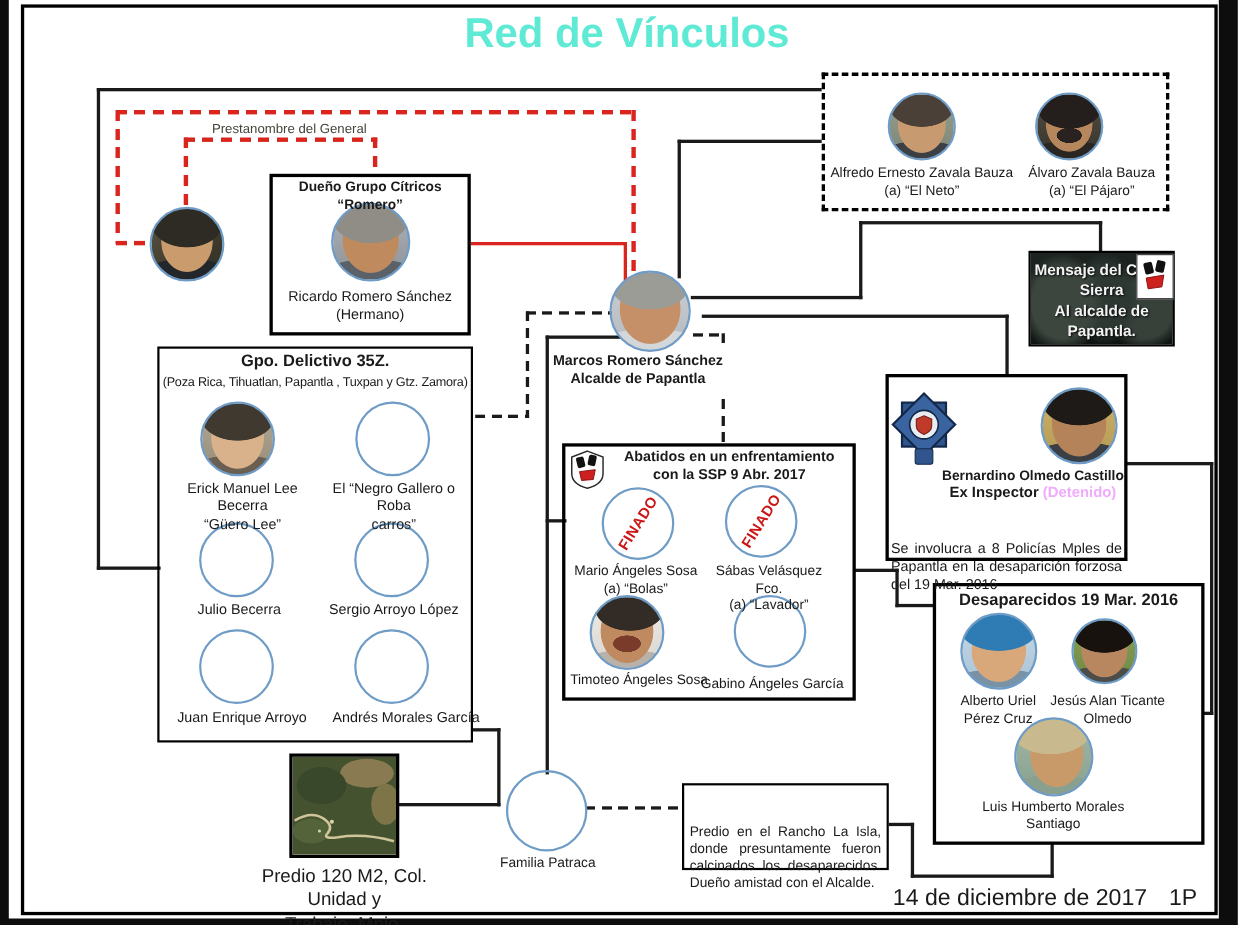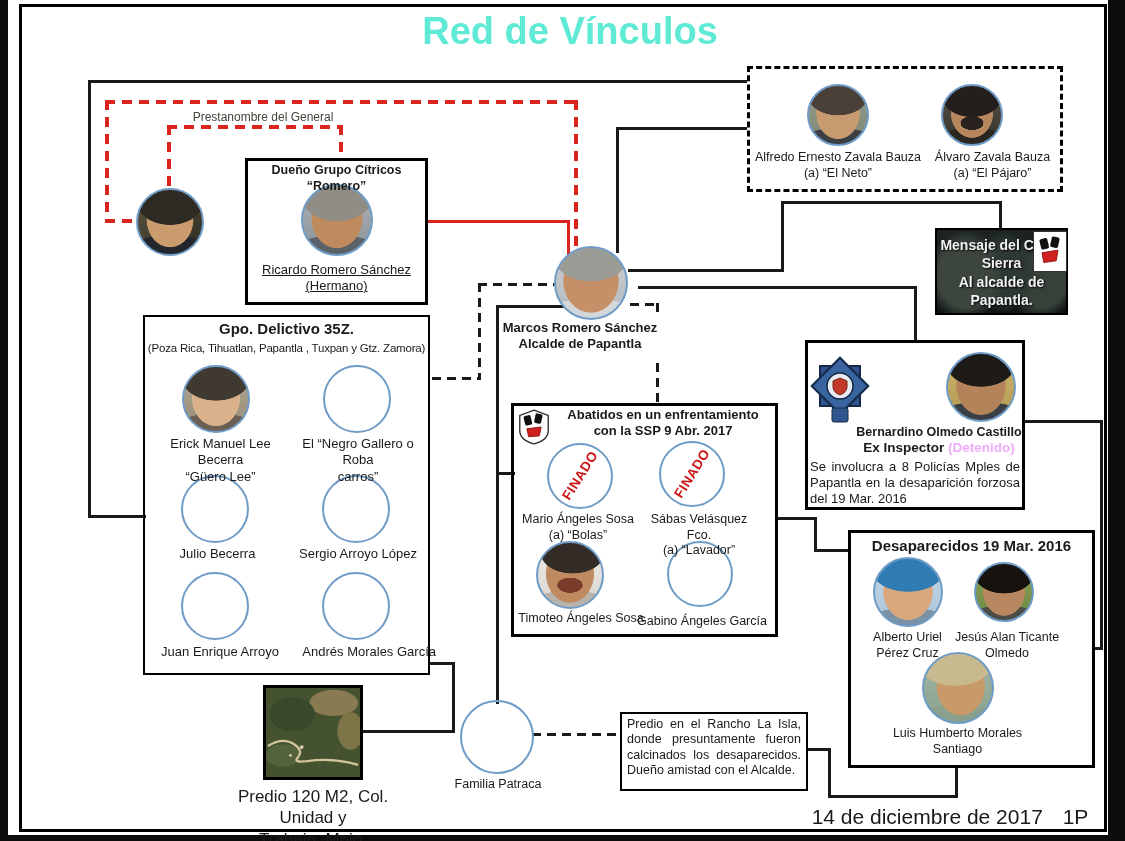--- a/index.html
+++ b/index.html
@@ -31,21 +31,21 @@
   .av-alvaro{background:radial-gradient(ellipse 52% 36% at 50% 18%,#241f1c 97%,transparent),radial-gradient(ellipse 20% 12% at 50% 64%,#2a2220 97%,transparent),radial-gradient(ellipse 37% 44% at 50% 46%,#b6875c 97%,transparent),radial-gradient(ellipse 75% 32% at 50% 104%,#2a2622 97%,transparent),linear-gradient(#534e42,#38342b);}
   .av-erick{background:radial-gradient(ellipse 54% 36% at 50% 17%,#3f3930 97%,transparent),radial-gradient(ellipse 38% 45% at 50% 48%,#d9b28c 97%,transparent),radial-gradient(ellipse 75% 32% at 50% 104%,#6a5f50 97%,transparent),linear-gradient(#b3aa97,#968c78);}
   .av-timoteo{background:radial-gradient(ellipse 50% 32% at 54% 16%,#332c26 97%,transparent),radial-gradient(ellipse 20% 12% at 50% 66%,#7a3b2a 97%,transparent),radial-gradient(ellipse 38% 46% at 50% 48%,#c08a60 97%,transparent),radial-gradient(ellipse 75% 30% at 50% 104%,#b8b2aa 97%,transparent),linear-gradient(#efece7,#d9d5cf);}
   .av-bernardino{background:radial-gradient(ellipse 52% 34% at 50% 16%,#1e1a17 97%,transparent),radial-gradient(ellipse 38% 46% at 50% 47%,#b5835a 97%,transparent),radial-gradient(ellipse 78% 32% at 50% 104%,#3a3f45 97%,transparent),linear-gradient(#cdb26a,#b39a54);}
   .av-alberto{background:radial-gradient(ellipse 56% 34% at 50% 16%,#2f7cb5 97%,transparent),radial-gradient(ellipse 38% 44% at 50% 49%,#d9a87a 97%,transparent),radial-gradient(ellipse 78% 30% at 50% 104%,#7a92a5 97%,transparent),linear-gradient(#c6dae9,#a8c2d6);}
   .av-jesus{background:radial-gradient(ellipse 54% 36% at 50% 17%,#17120e 97%,transparent),radial-gradient(ellipse 38% 45% at 50% 48%,#b8875f 97%,transparent),radial-gradient(ellipse 76% 30% at 50% 104%,#4c4c48 97%,transparent),linear-gradient(#8ba357,#6d8844);}
   .av-luis{background:radial-gradient(ellipse 54% 32% at 46% 15%,#c9b98e 97%,transparent),radial-gradient(ellipse 36% 44% at 54% 47%,#c89a6a 97%,transparent),radial-gradient(ellipse 76% 30% at 50% 104%,#8aa08e 97%,transparent),linear-gradient(#a3b8a7,#87a08d);}
   .finado{position:absolute;z-index:6;color:#cc1616;font-weight:bold;font-size:13.5px;letter-spacing:.5px;
           transform:rotate(-58deg);width:64px;text-align:center;}
   .whitebox{position:absolute;background:#fff;z-index:3;}
-  .jtext{position:absolute;text-align:justify;font-size:13px;line-height:1.22;z-index:5;}
+  .jtext{position:absolute;text-align:justify;font-size:13px;line-height:1.22;z-index:5;margin-top:32px;}
   .badge{position:absolute;z-index:5;}
   #mensaje{position:absolute;border:2px solid #000;box-sizing:border-box;z-index:2;background:
     radial-gradient(ellipse 30% 55% at 22% 55%,#3c463e 70%,transparent),
     radial-gradient(ellipse 25% 50% at 52% 50%,#2e3833 70%,transparent),
     radial-gradient(ellipse 28% 45% at 80% 62%,#37413a 70%,transparent),
     linear-gradient(#1c2320,#0e1412);}
   #mensaje .mtxt{position:absolute;left:0;right:0;bottom:4px;color:#f2f2f2;font-weight:bold;font-size:14px;
     line-height:1.3;text-align:center;text-shadow:1px 1px 2px #000;}
 </style>
 </head>
@@ -103,21 +103,21 @@
   <div class="dashv" style="left:656px;top:303px;width:3px;height:102px;"></div>
   <div class="dashh" style="left:532px;top:733px;width:90px;height:3px;"></div>
 
   <div class="lbl" style="left:183px;top:110px;width:160px;font-size:12px;color:#44443c;">Prestanombre del General</div>
 
   <div class="av av-general" style="left:136px;top:188px;width:68px;height:68px;"></div>
 
   <div class="box" style="left:245px;top:158px;width:183px;height:147px;"></div>
   <div class="lbl bold" style="left:247px;top:163px;width:179px;font-size:12.5px;">Dueño Grupo Cítricos “Romero”</div>
   <div class="av av-ricardo" style="left:301px;top:184px;width:72px;height:72px;"></div>
-  <div class="lbl" style="left:250px;top:262px;width:173px;text-decoration:underline;">
+  <div class="lbl" style="left:250px;top:262px;width:173px;">
     <span>Ricardo Romero Sánchez</span><br>
     <span>(Hermano)</span>
   </div>
 
   <div class="box dashed" style="left:747px;top:66px;width:316px;height:126px;"></div>
   <div class="av av-alfredo" style="left:807px;top:84px;width:62px;height:62px;"></div>
   <div class="lbl" style="left:752px;top:150px;width:172px;font-size:12.5px;">
     <span>Alfredo Ernesto Zavala Bauza</span><br>
     <span>(a) “El Neto”</span>
   </div>

